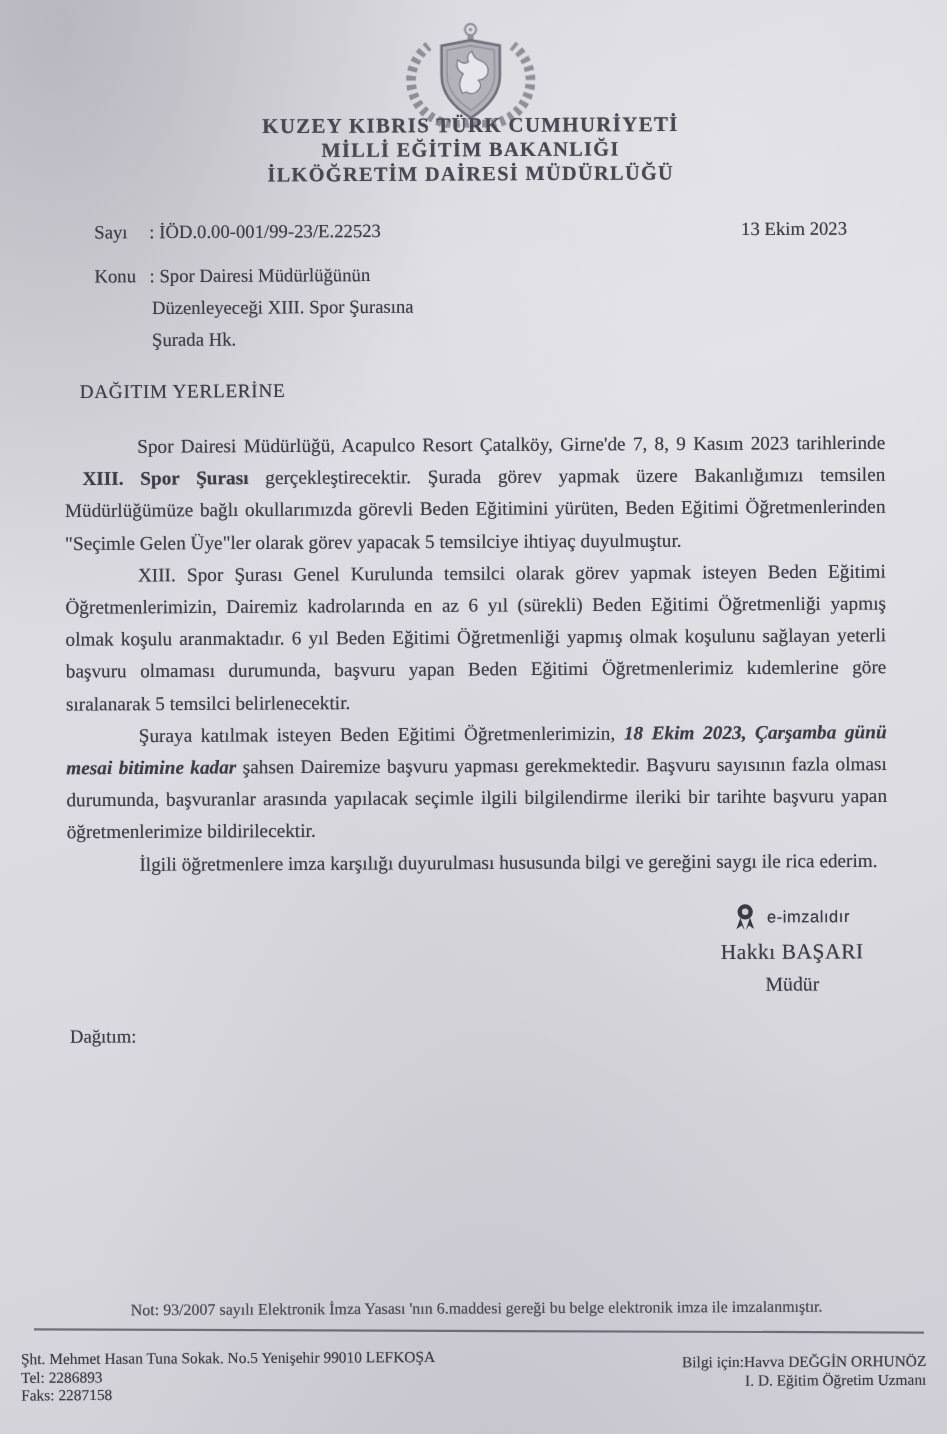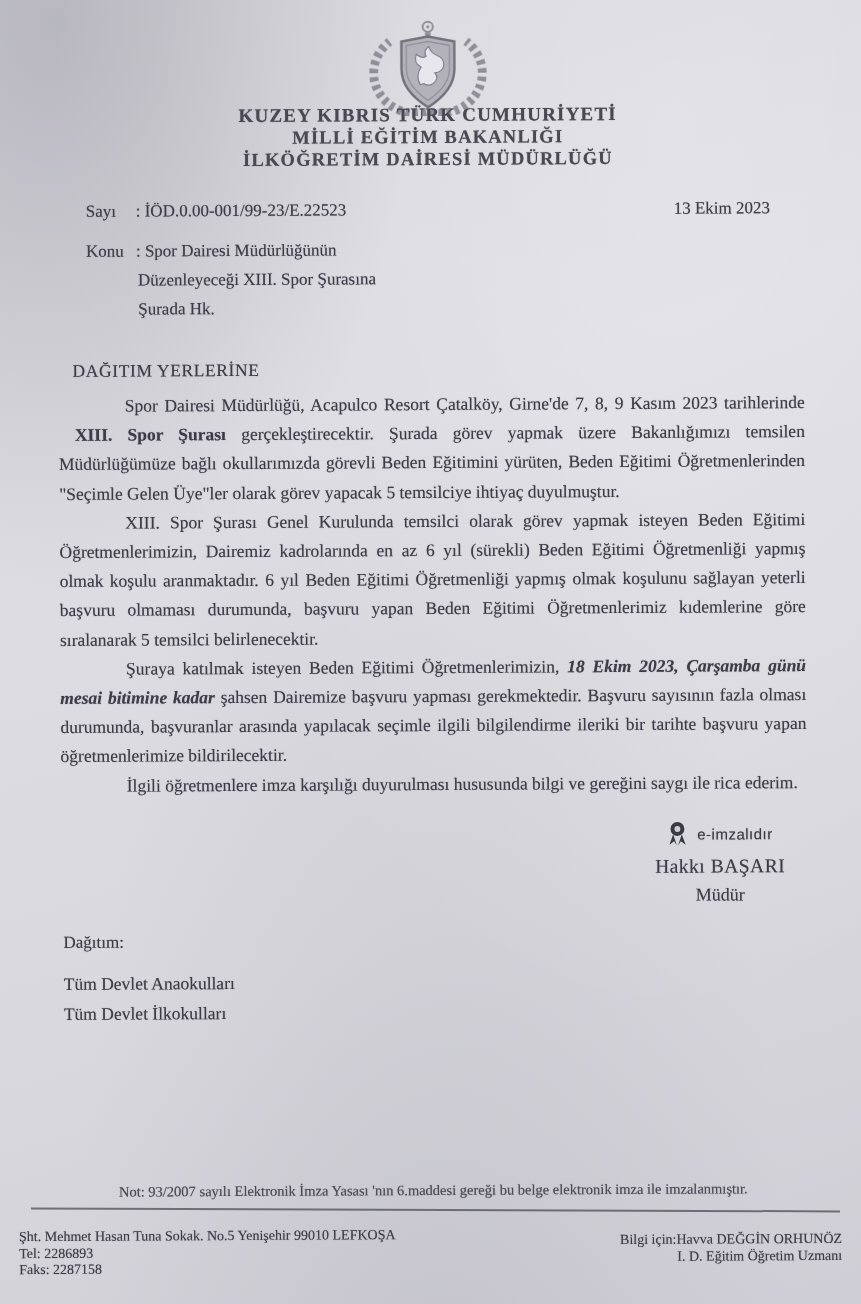--- a/index.html
+++ b/index.html
@@ -21,21 +21,21 @@
   
   .emblem{position:absolute;left:372px;top:18px;width:118px;height:98px;filter:blur(.4px);opacity:.88;}
   .org{position:absolute;left:0;right:0;top:104px;text-align:center;color:#4a4953;}
   .org div{font-size:18.5px;line-height:22px;letter-spacing:1.2px;font-weight:bold;font-weight:600;}
   .org .l1{font-size:19px;}
   
   .meta-label{position:absolute;font-size:17px;}
   .meta-val{position:absolute;font-size:17px;}
   .date{position:absolute;left:676px;top:200px;font-size:17px;}
   
-  .recipient{position:absolute;left:74px;top:359px;font-size:17.5px;letter-spacing:.6px;}
+  .recipient{position:absolute;left:74px;top:344px;font-size:17.5px;letter-spacing:.6px;}
   
   .letter-body{position:absolute;left:60px;width:746px;top:390px;font-size:17.5px;line-height:29.2px;text-align:justify;color:#3e3d47;}
   .letter-body p{margin:0;text-indent:66px;}
   .letter-body .b{font-weight:bold;margin-left:16px;}
   .letter-body .bi{font-weight:bold;font-style:italic;}
   
   .sig{position:absolute;left:596px;top:822px;width:246px;text-align:center;}
   .eimza-row{display:flex;justify-content:center;align-items:center;gap:9px;}
   .eimza-label{font-family:Liberation Sans, sans-serif;font-size:15px;color:#3c3c46;letter-spacing:.5px;}
   .sig-name{margin-top:9px;font-size:19.5px;letter-spacing:.5px;}
@@ -99,24 +99,20 @@
           <circle cx="11" cy="8.5" r="3.1" fill="#cfced6"></circle>
         </svg>
         <span class="eimza-label scan-text">e-imzalıdır</span>
       </div>
       <div class="sig-name scan-text">Hakkı BAŞARI</div>
       <div class="sig-title scan-text">Müdür</div>
     </div>
 
     <div class="dist">
       <div class="scan-text">Dağıtım:</div>
-      <div class="dist-items">
-        <div class="scan-text">Tüm Devlet Anaokulları</div>
-        <div class="scan-text">Tüm Devlet İlkokulları</div>
-      </div>
     </div>
 
     <div class="note scan-text">Not: 93/2007 sayılı Elektronik İmza Yasası 'nın 6.maddesi gereği bu belge elektronik imza ile imzalanmıştır.</div>
     <div class="note-line"></div>
 
     <div class="footer-left scan-text">
       <div>Şht. Mehmet Hasan Tuna Sokak. No.5 Yenişehir 99010  LEFKOŞA</div>
       <div>Tel: 2286893</div>
       <div>Faks: 2287158</div>
     </div>

